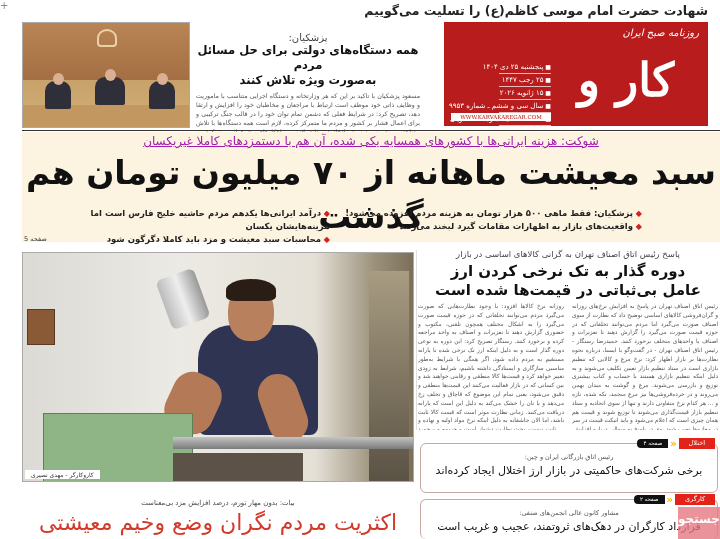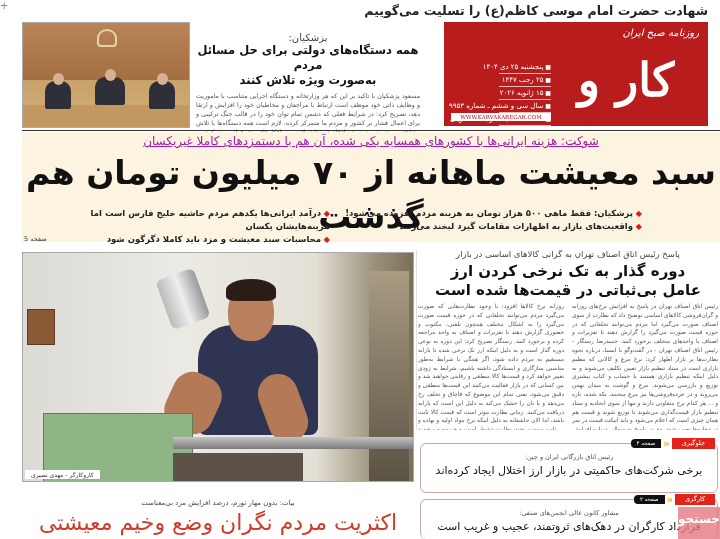--- a/index.html
+++ b/index.html
@@ -165,21 +165,21 @@
   <div>دوره گذار به تک نرخی کردن ارز</div>
   <div>عامل بی‌ثباتی در قیمت‌ها شده است</div>
 </div>
 <div class="abs rc-cols">
   <div class="rc-col">رئیس اتاق اصناف تهران در پاسخ به افزایش نرخ‌های روزانه و گران‌فروشی کالاهای اساسی توضیح داد که نظارت از سوی اصناف صورت می‌گیرد اما مردم می‌توانند تخلفاتی که در حوزه قیمت صورت می‌گیرد را گزارش دهند تا تعزیرات و اصناف یا واحدهای متخلف برخورد کنند. حمیدرضا رستگار - رئیس اتاق اصناف تهران - در گفت‌وگو با ایسنا، درباره نحوه نظارت‌ها بر بازار اظهار کرد: نرخ مرغ و کالایی که تنظیم بازاری است در ستاد تنظیم بازار تعیین تکلیف می‌شوند و به دلیل اینکه تنظیم بازاری هستند با حساب و کتاب بیشتری توزیع و بازرسی می‌شوند. مرغ و گوشت به میدان بهمن می‌روند و در خرده‌فروشی‌ها نیز مرغ منجمد، تکه شده، تازه و ... هر کدام نرخ متفاوتی دارند و تنها از سوی اتحادیه و ستاد تنظیم بازار قیمت‌گذاری می‌شوند تا توزیع شوند و قیمت هم همان چیزی است که اعلام می‌شود و باید اتیکت قیمت در سر در مغازه‌ها نصب شود. وی در پاسخ به سوالی درباره افزایش</div>
   <div class="rc-col">روزانه نرخ کالاها افزود: با وجود نظارت‌هایی که صورت می‌گیرد مردم می‌توانند تخلفاتی که در حوزه قیمت صورت می‌گیرد را به اشکال مختلف همچون تلفنی، مکتوب و حضوری گزارش دهند تا تعزیرات و اصناف به واحد مراجعه کرده و برخورد کنند. رستگار تصریح کرد: این دوره به نوعی دوره گذار است و به دلیل اینکه ارز تک نرخی شده تا یارانه مستقیم به مردم داده شود، اگر همگی با شرایط به‌طور مناسبی سازگاری و ایستادگی داشته باشیم، شرایط به زودی تغییر خواهد کرد و قیمت‌ها کالا منطقی و رقابتی خواهند شد و بین کسانی که در بازار فعالیت می‌کنند این قیمت‌ها منطقی و دقیق می‌شود، یعنی تمام این موضوع که قاچاق و تخلف رخ می‌دهد و یا نان را خشک می‌کند به دلیل این است که یارانه دریافت می‌کنند. زمانی نظارت موثر است که قیمت کالا ثابت باشد، اما الان جاشفانه به دلیل اینکه نرخ مواد اولیه و نهاده و ... ثابت نیست، بحث نظارت دشوار است و جریمه و برخورد قانونی تاثیر چندانی ندارد.</div>
 </div>
 
 <div class="abs box box1">
   <div class="tag-row">
-    <span class="tag-cat">جلوگیری</span>
+    <span class="tag-cat">اختلال</span>
     <span class="tag-chev">«</span>
     <span class="tag-page">صفحه ۴</span>
   </div>
   <div class="box-kicker">رئیس اتاق بازرگانی ایران و چین:</div>
   <div class="box-title">برخی شرکت‌های حاکمیتی در بازار ارز اختلال ایجاد کرده‌اند</div>
 </div>
 
 <div class="abs box box2">
   <div class="tag-row">
     <span class="tag-cat">کارگری</span>

